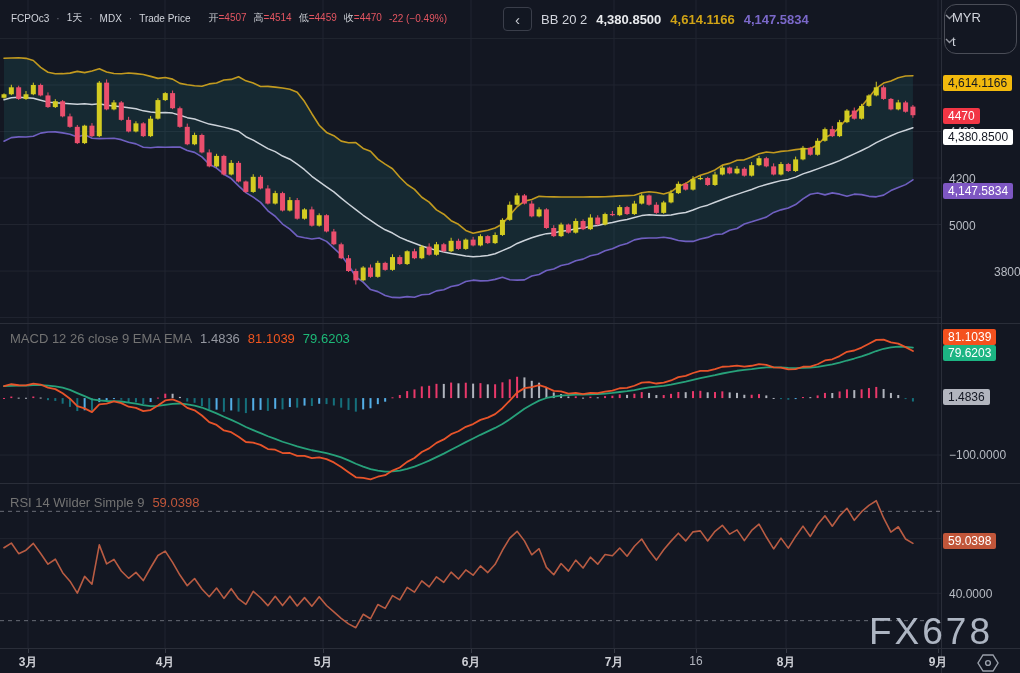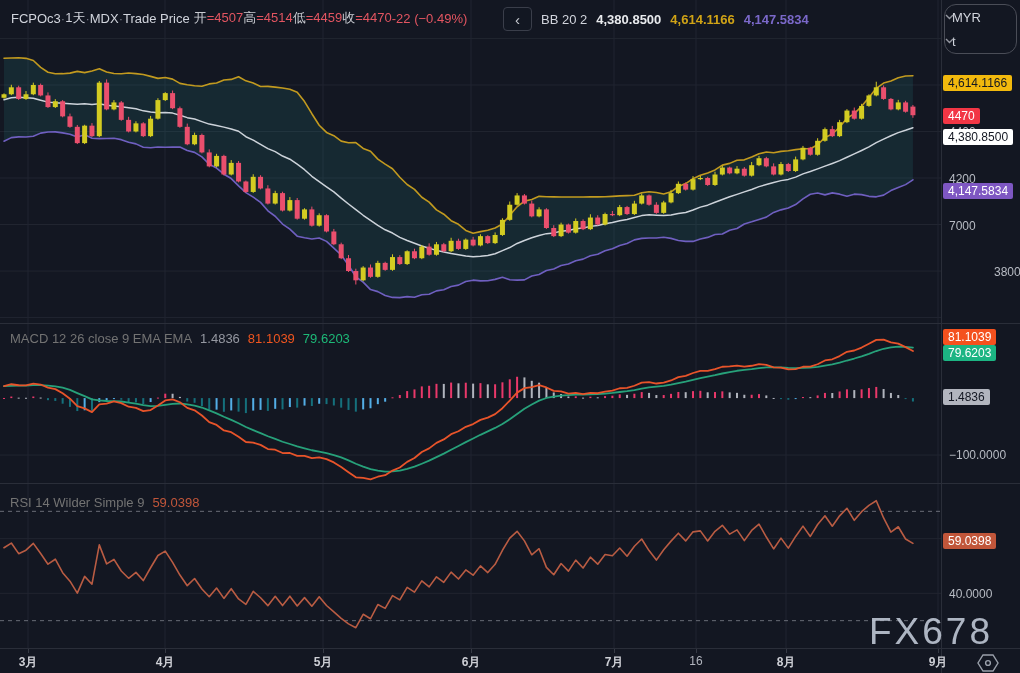--- a/index.html
+++ b/index.html
@@ -5,22 +5,22 @@
   html,body{margin:0;padding:0;background:#0b0e15}
   #app{position:relative;width:1020px;height:673px;background:#131722;overflow:hidden;
        font-family:"Liberation Sans",sans-serif;color:#d1d4dc;-webkit-font-smoothing:antialiased}
   svg{position:absolute;left:0;display:block}
   .sep-h{position:absolute;left:0;width:1020px;height:1px;background:#2a2e39;z-index:6}
   #scale-border{position:absolute;top:0;left:941px;width:1px;height:673px;background:#2a2e39;z-index:6}
   #scale-col{position:absolute;top:0;left:942px;width:78px;height:673px;z-index:7}
   .tick{position:absolute;left:7px;transform:translateY(-50%);font-size:12px;color:#b8bcc4;white-space:nowrap}
   .badge{position:absolute;left:1px;transform:translateY(-50%);font-size:12px;line-height:14px;
          padding:1px 5px;border-radius:2px;white-space:nowrap;font-weight:500;z-index:8}
-  .hdr{position:absolute;top:0;left:0;height:36px;display:flex;align-items:center;
-       padding-left:11px;font-size:13px;z-index:20;white-space:nowrap}
+  .hdr{position:absolute;top:0;left:0;height:36px;display:flex;align-items:center;gap:7px;
+       padding-left:11px;font-size:10px;z-index:20;white-space:nowrap}
   .hdr .dot{color:#787b86}
   .hdr .lbl{color:#c9ccd2}
   .red{color:#e35561}
   #bb-row{position:absolute;top:7px;left:503px;height:24px;display:flex;align-items:center;gap:9px;
           font-size:13px;z-index:20;white-space:nowrap}
   #back-btn{width:27px;height:22px;border:1px solid #3a3e4a;border-radius:4px;display:flex;align-items:center;
             justify-content:center;color:#c9ccd2;font-size:15px;line-height:1;cursor:pointer;background:rgba(19,23,34,.55)}
   .bb-basis{color:#e8eaed;font-weight:600}
   .bb-upper{color:#d0a316;font-weight:600}
   .bb-lower{color:#7a68c9;font-weight:600}
@@ -477,21 +477,21 @@
 
   <div class="sep-h" style="top:323px"></div>
   <div class="sep-h" style="top:483px"></div>
   <div class="sep-h" style="top:648px"></div>
   <div id="scale-border"></div>
 
   <div id="scale-col">
       <div class="tick" style="top: 85.9767px;">4600</div>
       <div class="tick" style="top: 132.488px;">4400</div>
       <div class="tick" style="top: 179px;">4200</div>
-      <div class="tick" style="top: 225.512px;">7000</div>
+      <div class="tick" style="top: 225.512px;">5000</div>
       <div class="tick" style="top: 272.023px; margin-left: 45px;">3800</div>
       <div class="tick" style="top: 455.075px;">−100.0000</div>
       <div class="tick" style="top: 594.333px;">40.0000</div>
       <div class="badge" style="top: 82.6938px; background: rgb(242, 185, 13); color: rgb(19, 23, 34);">4,614.1166</div>
       <div class="badge" style="top: 116.209px; background: rgb(242, 54, 69); color: rgb(255, 255, 255);">4470</div>
       <div class="badge" style="top: 136.942px; background: rgb(255, 255, 255); color: rgb(19, 23, 34);">4,380.8500</div>
       <div class="badge" style="top: 191.19px; background: rgb(126, 87, 194); color: rgb(255, 255, 255);">4,147.5834</div>
       <div class="badge" style="top: 336.711px; background: rgb(244, 81, 30); color: rgb(255, 255, 255);">81.1039</div>
       <div class="badge" style="top: 352.711px; background: rgb(28, 181, 131); color: rgb(255, 255, 255);">79.6203</div>
       <div class="badge" style="top: 397.241px; background: rgb(178, 181, 190); color: rgb(19, 23, 34);">1.4836</div>

